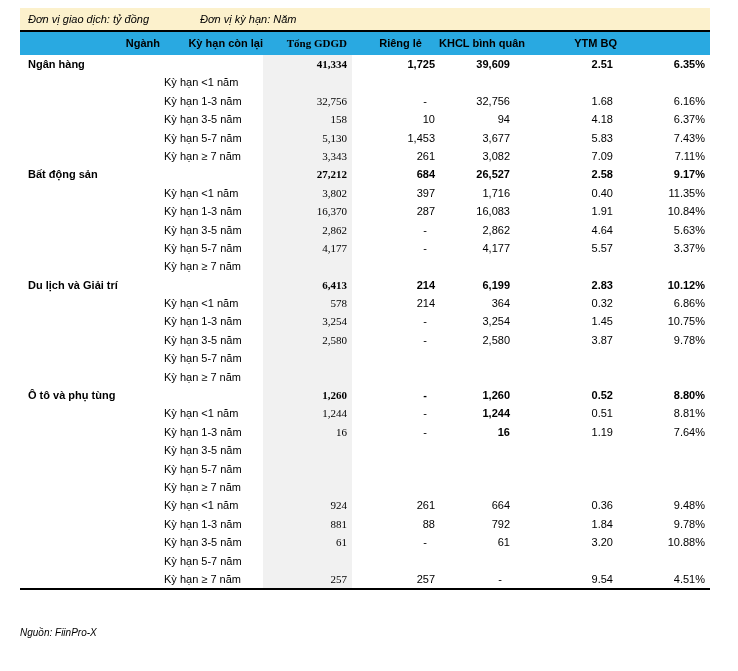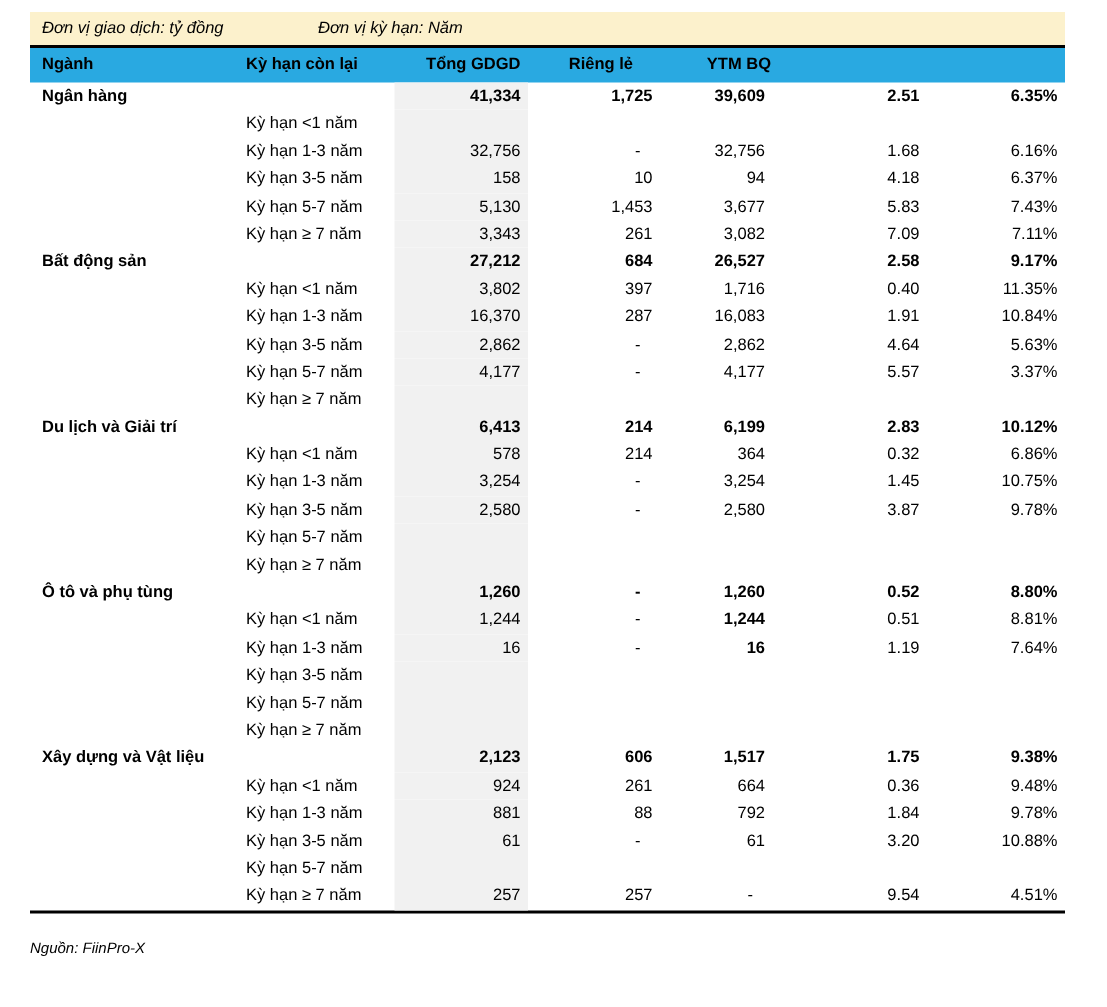--- a/index.html
+++ b/index.html
@@ -17,49 +17,49 @@
   .note-bar {
     position: absolute;
     left: 20px; top: 8px;
     width: 690px; height: 22px;
     background: var(--note-bg, #FCF1CC);
     font-style: italic;
     font-size: 11px;
     line-height: 22px;
   }
   .note-bar .n1 { position: absolute; left: 8px; }
-  .note-bar .n2 { position: absolute; left: 192px; }
+  .note-bar .n2 { position: absolute; left: 180px; }
   
   .thead {
     position: absolute;
     left: 20px; top: 30px;
     width: 690px; height: 25px;
     display: flex;
     background: var(--header-bg, #29A9E1);
     border-top: 2px solid #000;
     font-weight: bold;
   }
-  .thead .cell { line-height: 23px; font-size: 11px; }
+  .thead .cell { line-height: 23px; font-size: 11px; text-align: right; }
   
   .tbody {
     position: absolute;
     left: 20px; top: 55px;
     width: 690px;
     border-bottom: 2.5px solid #000;
   }
   .row { display: flex; height: 18.4px; }
   .cell {
     font-size: 11px;
     line-height: 18.4px;
     overflow: hidden;
     white-space: nowrap;
   }
   .c0 { width: 140px; padding-left: 8px; text-align: left; }
   .c1 { width: 103px; padding-left: 4px; text-align: left; }
-  .c2 { width: 89px;  padding-right: 5px; text-align: right; }
+  .c2 { width: 89px;  padding-right: 5px; text-align: right; font-family: Liberation Serif, serif; }
   .c3 { width: 88px;  padding-right: 5px; text-align: right; }
   .c4 { width: 75px;  padding-right: 5px; text-align: right; }
   .c5 { width: 103px; padding-right: 5px; text-align: right; }
   .c6 { width: 92px;  padding-right: 5px; text-align: right; }
   .tbody .c2 { background: var(--col-bg, #F1F1F1); }
   .group-row { font-weight: bold; }
   .bold { font-weight: bold; }
   .dash { padding-right: 13px; }
   
   .footer {
@@ -78,20 +78,21 @@
   <div class="note-bar">
     <span class="n1">Đơn vị giao dịch: tỷ đồng</span>
     <span class="n2">Đơn vị kỳ hạn: Năm</span>
   </div>
 
   <div class="thead">
     <div class="cell c0">Ngành</div>
     <div class="cell c1">Kỳ hạn còn lại</div>
     <div class="cell c2">Tổng GDGD</div>
     <div class="cell c4">Riêng lẻ</div>
+    <div class="cell c5">KHCL bình quân</div>
     <div class="cell c6">YTM BQ</div>
   </div>
 
   <div class="tbody">
       <div class="row group-row">
         <div class="cell c0">Ngân hàng</div>
         <div class="cell c1"></div>
         <div class="cell c2">41,334</div>
         <div class="cell c3">1,725</div>
         <div class="cell c4">39,609</div>
@@ -298,29 +299,20 @@
       </div>
       <div class="row">
         <div class="cell c0"></div>
         <div class="cell c1">Kỳ hạn ≥ 7 năm</div>
         <div class="cell c2"></div>
         <div class="cell c3"></div>
         <div class="cell c4"></div>
         <div class="cell c5"></div>
         <div class="cell c6"></div>
       </div>
-      <div class="row group-row">
-        <div class="cell c0">Xây dựng và Vật liệu</div>
-        <div class="cell c1"></div>
-        <div class="cell c2">2,123</div>
-        <div class="cell c3">606</div>
-        <div class="cell c4">1,517</div>
-        <div class="cell c5">1.75</div>
-        <div class="cell c6">9.38%</div>
-      </div>
       <div class="row">
         <div class="cell c0"></div>
         <div class="cell c1">Kỳ hạn &lt;1 năm</div>
         <div class="cell c2">924</div>
         <div class="cell c3">261</div>
         <div class="cell c4">664</div>
         <div class="cell c5">0.36</div>
         <div class="cell c6">9.48%</div>
       </div>
       <div class="row">

